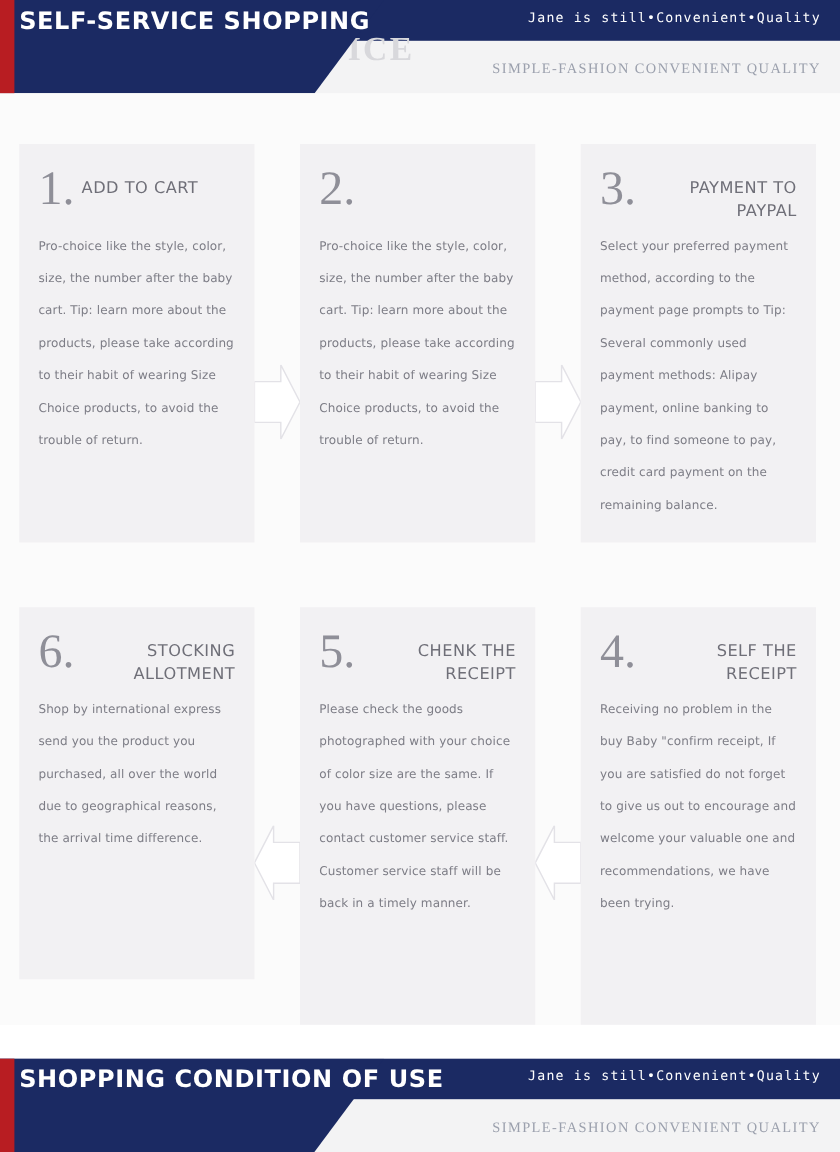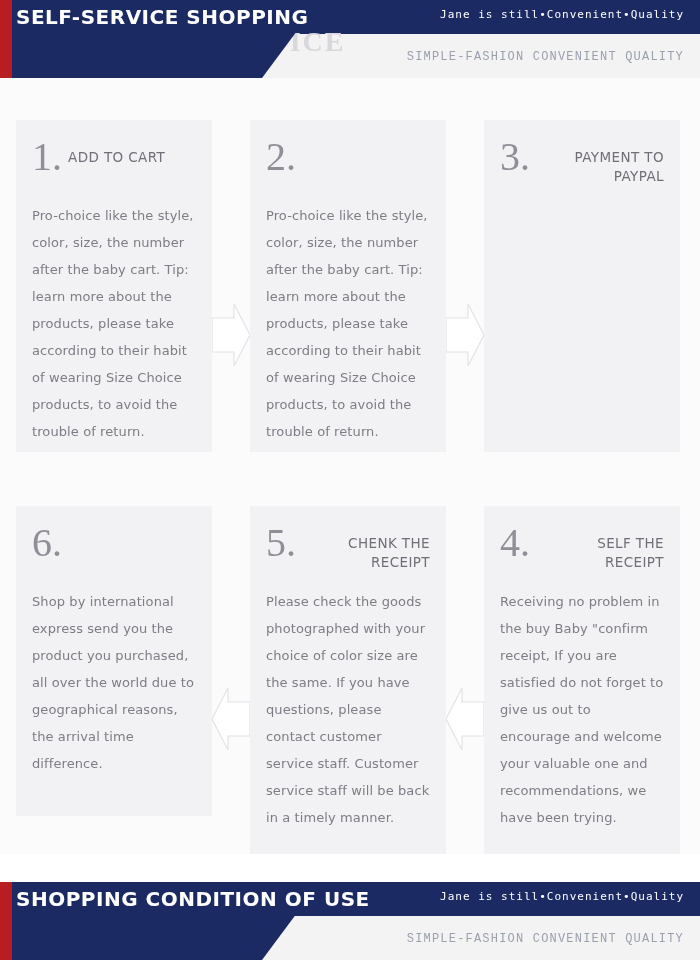--- a/index.html
+++ b/index.html
@@ -99,21 +99,21 @@
     text-align: right;
   }
   .banner-slogan-bottom {
     position: absolute;
     right: 16px;
     top: 50px;
     color: #9ba0ad;
     font-size: 12px;
     letter-spacing: 1.2px;
     white-space: nowrap;
-    font-family: Liberation Mono, monospace;
+    font-family: Liberation Serif, serif;
   }
 
   
   .content {
     position: relative;
     width: 700px;
     height: 776px;
     background: #fbfbfb;
   }
 
@@ -141,23 +141,22 @@
   .card-title {
     color: #6f6f78;
     font-size: 13.5px;
     line-height: 19px;
     letter-spacing: 0.4px;
     padding-top: 10px;
     font-family: "DejaVu Sans", sans-serif;
     text-align: right;
   }
   .card-body {
-    margin-top: 10px;
     color: #7d7d86;
-    font-size: 13px;
+    font-size: 10px;
     line-height: 27px;
     letter-spacing: 0.1px;
     font-family: "DejaVu Sans", sans-serif;
   }
 
   
   .arrow {
     position: absolute;
     color: #e6e5e9;
   }
@@ -239,25 +238,27 @@
         <div class="card-num">2.</div>
       </div>
       <div class="card-body">Pro-choice like the style, color, size, the number after the baby cart. Tip: learn more about the products, please take according to their habit of wearing Size Choice products, to avoid the trouble of return.</div>
     </div>
 
     <div class="card" style="left:484px; top:42px; height:332px;">
       <div class="card-head">
         <div class="card-num">3.</div>
         <div class="card-title">PAYMENT TO PAYPAL</div>
       </div>
+      <div class="card-body">Select your preferred payment method, according to the payment page prompts to Tip: Several commonly used payment methods: Alipay payment, online banking to pay, to find someone to pay, credit card payment on the remaining balance.</div>
     </div>
 
     <div class="card" style="left:16px; top:428px; height:310px;">
       <div class="card-head">
         <div class="card-num">6.</div>
+        <div class="card-title">STOCKING ALLOTMENT</div>
       </div>
       <div class="card-body">Shop by international express send you the product you purchased, all over the world due to geographical reasons, the arrival time difference.</div>
     </div>
 
     <div class="card" style="left:250px; top:428px; height:382px;">
       <div class="card-head">
         <div class="card-num">5.</div>
         <div class="card-title">CHENK THE RECEIPT</div>
       </div>
       <div class="card-body">Please check the goods photographed with your choice of color size are the same. If you have questions, please contact customer service staff. Customer service staff will be back in a timely manner.</div>

